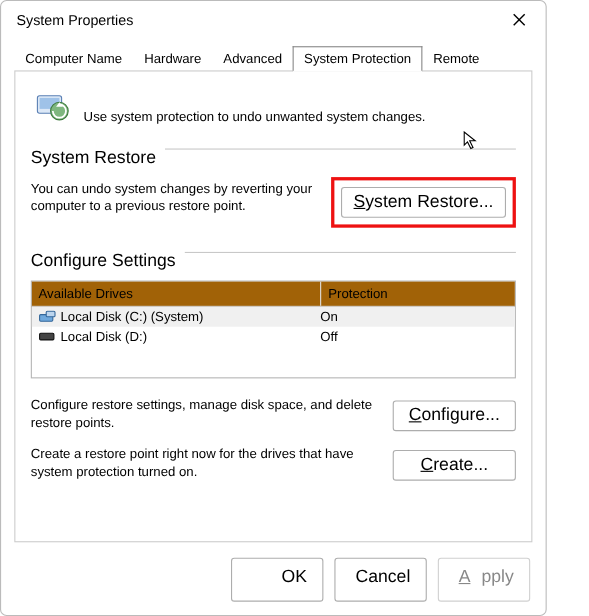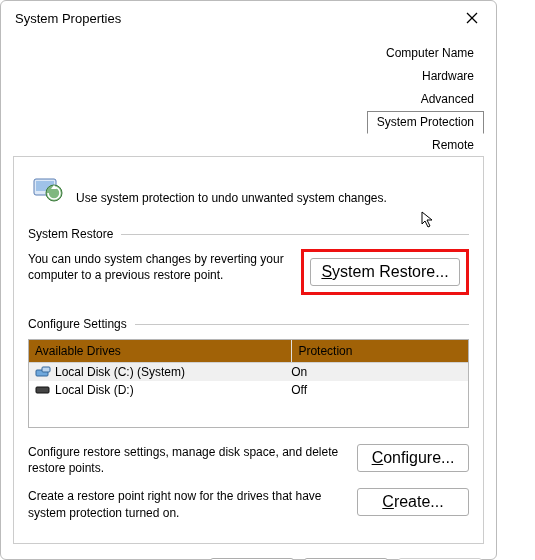--- a/index.html
+++ b/index.html
@@ -33,21 +33,20 @@
     width: 28px; height: 22px;
     display: flex; align-items: center; justify-content: center;
     border-radius: 3px;
   }
   .close-btn svg { width: 12px; height: 12px; }
   .tabs {
     display: flex;
     gap: 0;
     padding: 8px 12px 0 12px;
     align-items: flex-end;
-    flex-direction: column;
   }
   .tab {
     padding: 3px 9px 4px 9px;
     font-size: 12px;
     border: 1px solid transparent;
     position: relative;
     top: 1px;
     background: #fff;
     color: #000;
   }
@@ -73,24 +72,23 @@
     width: 34px; height: 34px; flex: 0 0 34px;
   }
   .intro .txt { font-size: 12px; padding-top: 2px; }
   .cursor {
     position: absolute;
     top: 54px; right: 48px;
     width: 14px; height: 18px;
   }
   .group-label {
     display: flex;
-    align-items: center;
     gap: 8px;
     margin: 4px 0 8px 0;
-    font-size: 12px;
+    font-size: 16px;
   }
   .group-label .line { flex: 1; height: 1px; background: #c8c8c8; }
   .restore-row {
     display: flex;
     align-items: flex-start;
     gap: 10px;
     margin-bottom: 22px;
   }
   .restore-row .txt { flex: 1; font-size: 12px; line-height: 1.35; padding-top: 2px; }
   .highlight-box {
@@ -135,21 +133,21 @@
     padding: 2px 6px;
     align-items: center;
   }
   .drive-row.sel { background: #f0f0f0; align-items: flex-end; }
   .drive-row .dicon {
     width: 16px; height: 12px; margin-right: 4px;
     display: inline-flex; align-items: center; justify-content: center;
   }
   .setting-row {
     display: flex;
-    align-items: flex-start;
+    align-items: flex-end;
     gap: 14px;
     margin-bottom: 12px;
   }
   .setting-row .txt { flex: 1; font-size: 12px; line-height: 1.35; }
   .footer {
     display: flex;
     justify-content: flex-end;
     gap: 10px;
     padding: 8px 14px 12px 14px;
   }

